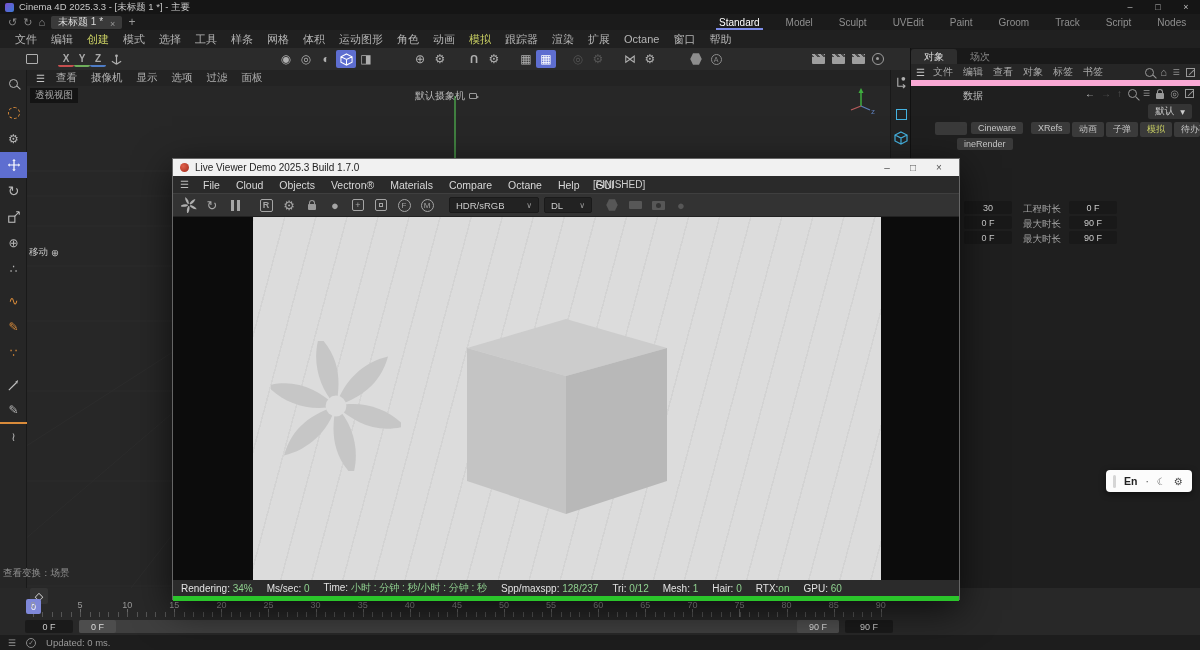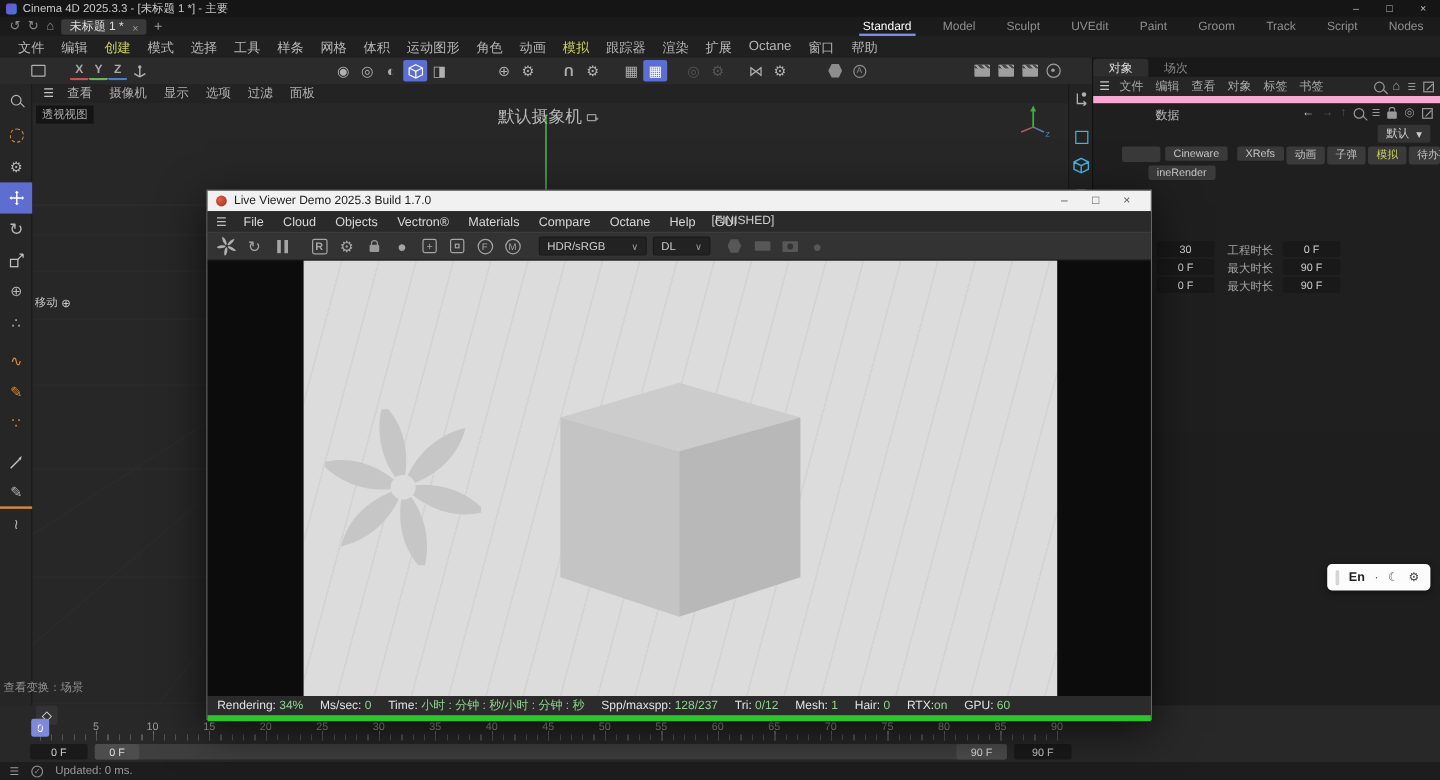--- a/index.html
+++ b/index.html
@@ -56,21 +56,21 @@
   .i-search::after{content:"";position:absolute;width:5px;height:1.4px;background:currentColor;transform:rotate(45deg);right:-4px;bottom:-2px}
   .dash-circ{width:12px;height:12px;border:1px dashed #d98b3a;border-radius:50%}
   .penunder{border-bottom:2px solid #d98b3a;line-height:10px}
 
   
   #viewport{position:absolute;left:27px;top:70px;width:863px;height:520px;background:#272727;overflow:hidden}
   #vp-menu{height:16px;background:#232323;display:flex;align-items:center;padding-left:5px}
   #vp-menu .m{padding:0 7px;font-size:10.5px;color:#b0b0b0}
   #vp-menu .burger{color:#c5c5c5;font-size:10px;padding:0 4px}
   .vp-label{position:absolute;left:3px;top:18px;background:#141414;color:#a8a8a8;font-size:9.5px;padding:1px 5px}
-  .cam-label{position:absolute;left:388px;top:19px;font-size:14px;color:#b8b8b8;display:flex;gap:4px;align-items:center}
+  .cam-label{position:absolute;left:388px;top:19px;font-size:10px;color:#b8b8b8;display:flex;gap:4px;align-items:center}
   .cam-glyph{width:8px;height:6px;border:1px solid #999;border-radius:1px;position:relative}
   .cam-glyph::after{content:"";position:absolute;right:-3px;top:1px;border-left:3px solid #999;border-top:2px solid transparent;border-bottom:2px solid transparent}
   .tool-hint{position:absolute;left:2px;top:176px;font-size:9.5px;color:#c8c8c8;display:flex;gap:3px;align-items:center}
   #gizmo{position:absolute;right:14px;top:14px}
 
   
   #rightrail{position:absolute;left:890px;top:70px;width:20px;height:520px;background:#232323;border-left:1px solid #191919}
   .rr{width:20px;height:24px;display:flex;align-items:center;justify-content:center}
   .rr-square{width:11px;height:11px;border:1.5px solid #45b2e0}
   .rr-t{color:#45b2e0;font-weight:bold;font-size:13px}

